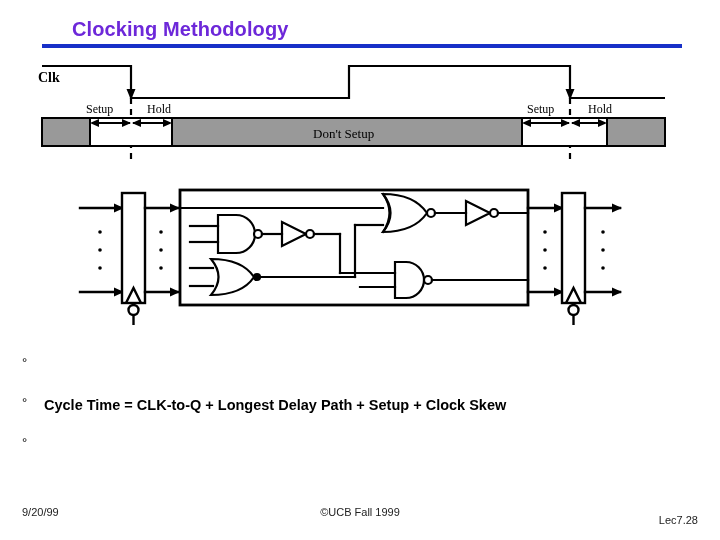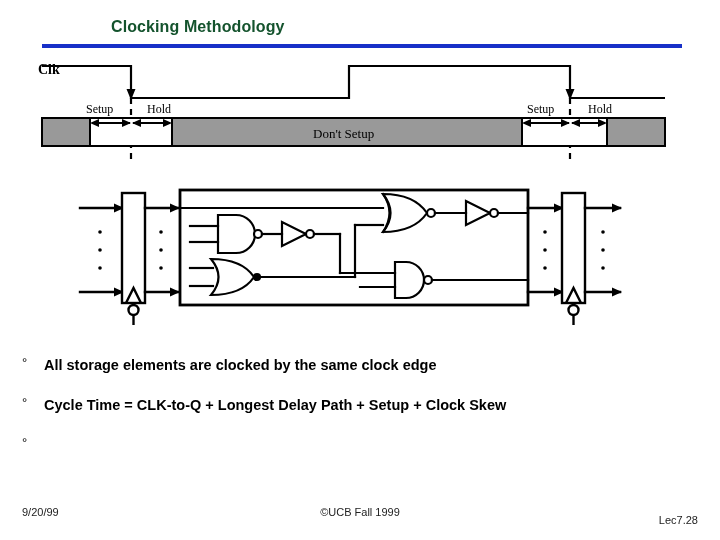--- a/index.html
+++ b/index.html
@@ -15,26 +15,25 @@
     font-family: "Liberation Sans", sans-serif;
     -webkit-font-smoothing: none;
   }
 
   
   #slide-title {
     position: absolute;
     left: 72px;
     top: 18px;
     font-family: "Liberation Sans", sans-serif;
-    font-size: 16px;
+    font-size: 20px;
     font-weight: bold;
-    color: #14532d;
+    color: #6d28d9;
     letter-spacing: 0.1px;
     white-space: nowrap;
-    margin-left: 39px;
   }
   #title-rule {
     position: absolute;
     left: 42px;
     top: 44px;
     width: 640px;
     height: 4px;
     background: #1830c8;
   }
 
@@ -171,21 +170,21 @@
 
     <line x1="524" y1="65" x2="569" y2="65" stroke="#000" stroke-width="2"></line>
     <polygon points="522,65 531,61 531,69" fill="#000"></polygon>
     <polygon points="570,65 561,61 561,69" fill="#000"></polygon>
 
     <line x1="572" y1="65" x2="605" y2="65" stroke="#000" stroke-width="2"></line>
     <polygon points="571,65 580,61 580,69" fill="#000"></polygon>
     <polygon points="607,65 598,61 598,69" fill="#000"></polygon>
   </svg>
 
-  <div id="clk-label" class="tlabel" style="left:38px; top:4px;">Clk</div>
+  <div id="clk-label" class="tlabel" style="left:38px; top:12px;">Clk</div>
 
   <div class="tlabel" style="left:86px; top:44px;">Setup</div>
   <div class="tlabel" style="left:147px; top:44px;">Hold</div>
 
   <div class="tlabel" style="left:527px; top:44px;">Setup</div>
   <div class="tlabel" style="left:588px; top:44px;">Hold</div>
 
   <div id="dontcare-label" style="top:68px;">Don't Setup</div>
 </div>
 
@@ -294,21 +293,20 @@
       <circle cx="603" cy="52" r="1.8"></circle>
         <circle cx="603" cy="70" r="1.8"></circle>
         <circle cx="603" cy="88" r="1.8"></circle>
     </g>
   </svg>
 </div>
 
 <div id="bullets">
   <div class="bullet-row">
     <span class="bullet-mark">°</span>
-    <span class="bullet-text">All storage elements are clocked by the same clock edge</span>
   </div>
   <div class="bullet-row">
     <span class="bullet-mark">°</span>
     <span class="bullet-text">Cycle Time = CLK-to-Q + Longest Delay Path + Setup + Clock Skew</span>
   </div>
   <div class="bullet-row">
     <span class="bullet-mark">°</span>
   </div>
 </div>
 

